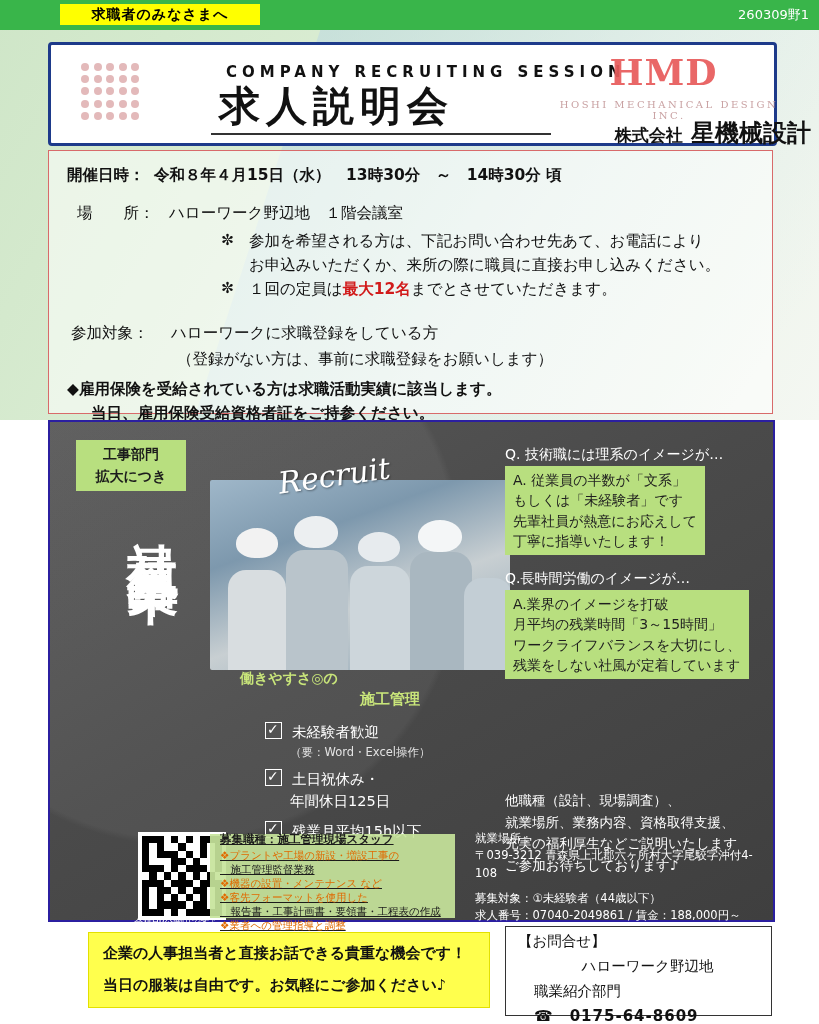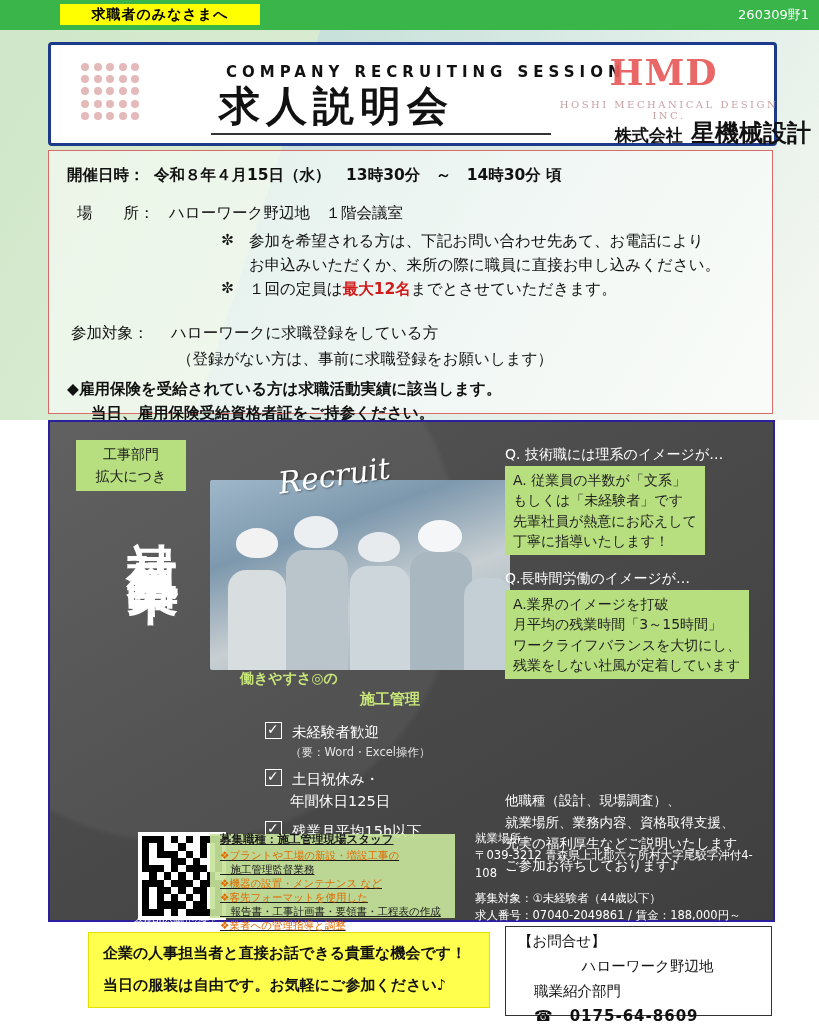--- a/index.html
+++ b/index.html
@@ -60,21 +60,21 @@
 
   
   .panel{
     position:absolute;left:48px;top:420px;width:723px;height:498px;
     background:#4d4d4d;border:2.5px solid #2b1fa0;
     background-image:
       radial-gradient(circle at 18% 28%, rgba(255,255,255,.05) 0 40%, rgba(0,0,0,0) 41%),
       linear-gradient(150deg,#585858 0%,#4a4a4a 45%,#3f3f3f 100%);
   }
   .lgreen-tag{position:absolute;left:26px;top:18px;width:110px;height:48px;
-    background:#b8df7f;color:#1c1c1c;font-size:14px;font-weight:normal;line-height:22px;
+    background:#b8df7f;color:#1c1c1c;font-size:14px;font-weight:bold;line-height:22px;
     text-align:center;padding-top:3px;}
   .vert-title{
     position:absolute;left:38px;top:78px;width:92px;
     writing-mode:vertical-rl;font-size:52px;font-weight:bold;color:#ffffff;
     letter-spacing:8px;line-height:1.05;
   }
   .photo{
     position:absolute;left:160px;top:58px;width:300px;height:190px;
     background:linear-gradient(160deg,#9fb7c9 0%,#7d98ad 30%,#c8cfd2 60%,#8fa6b6 100%);
     overflow:hidden;border-radius:2px;

